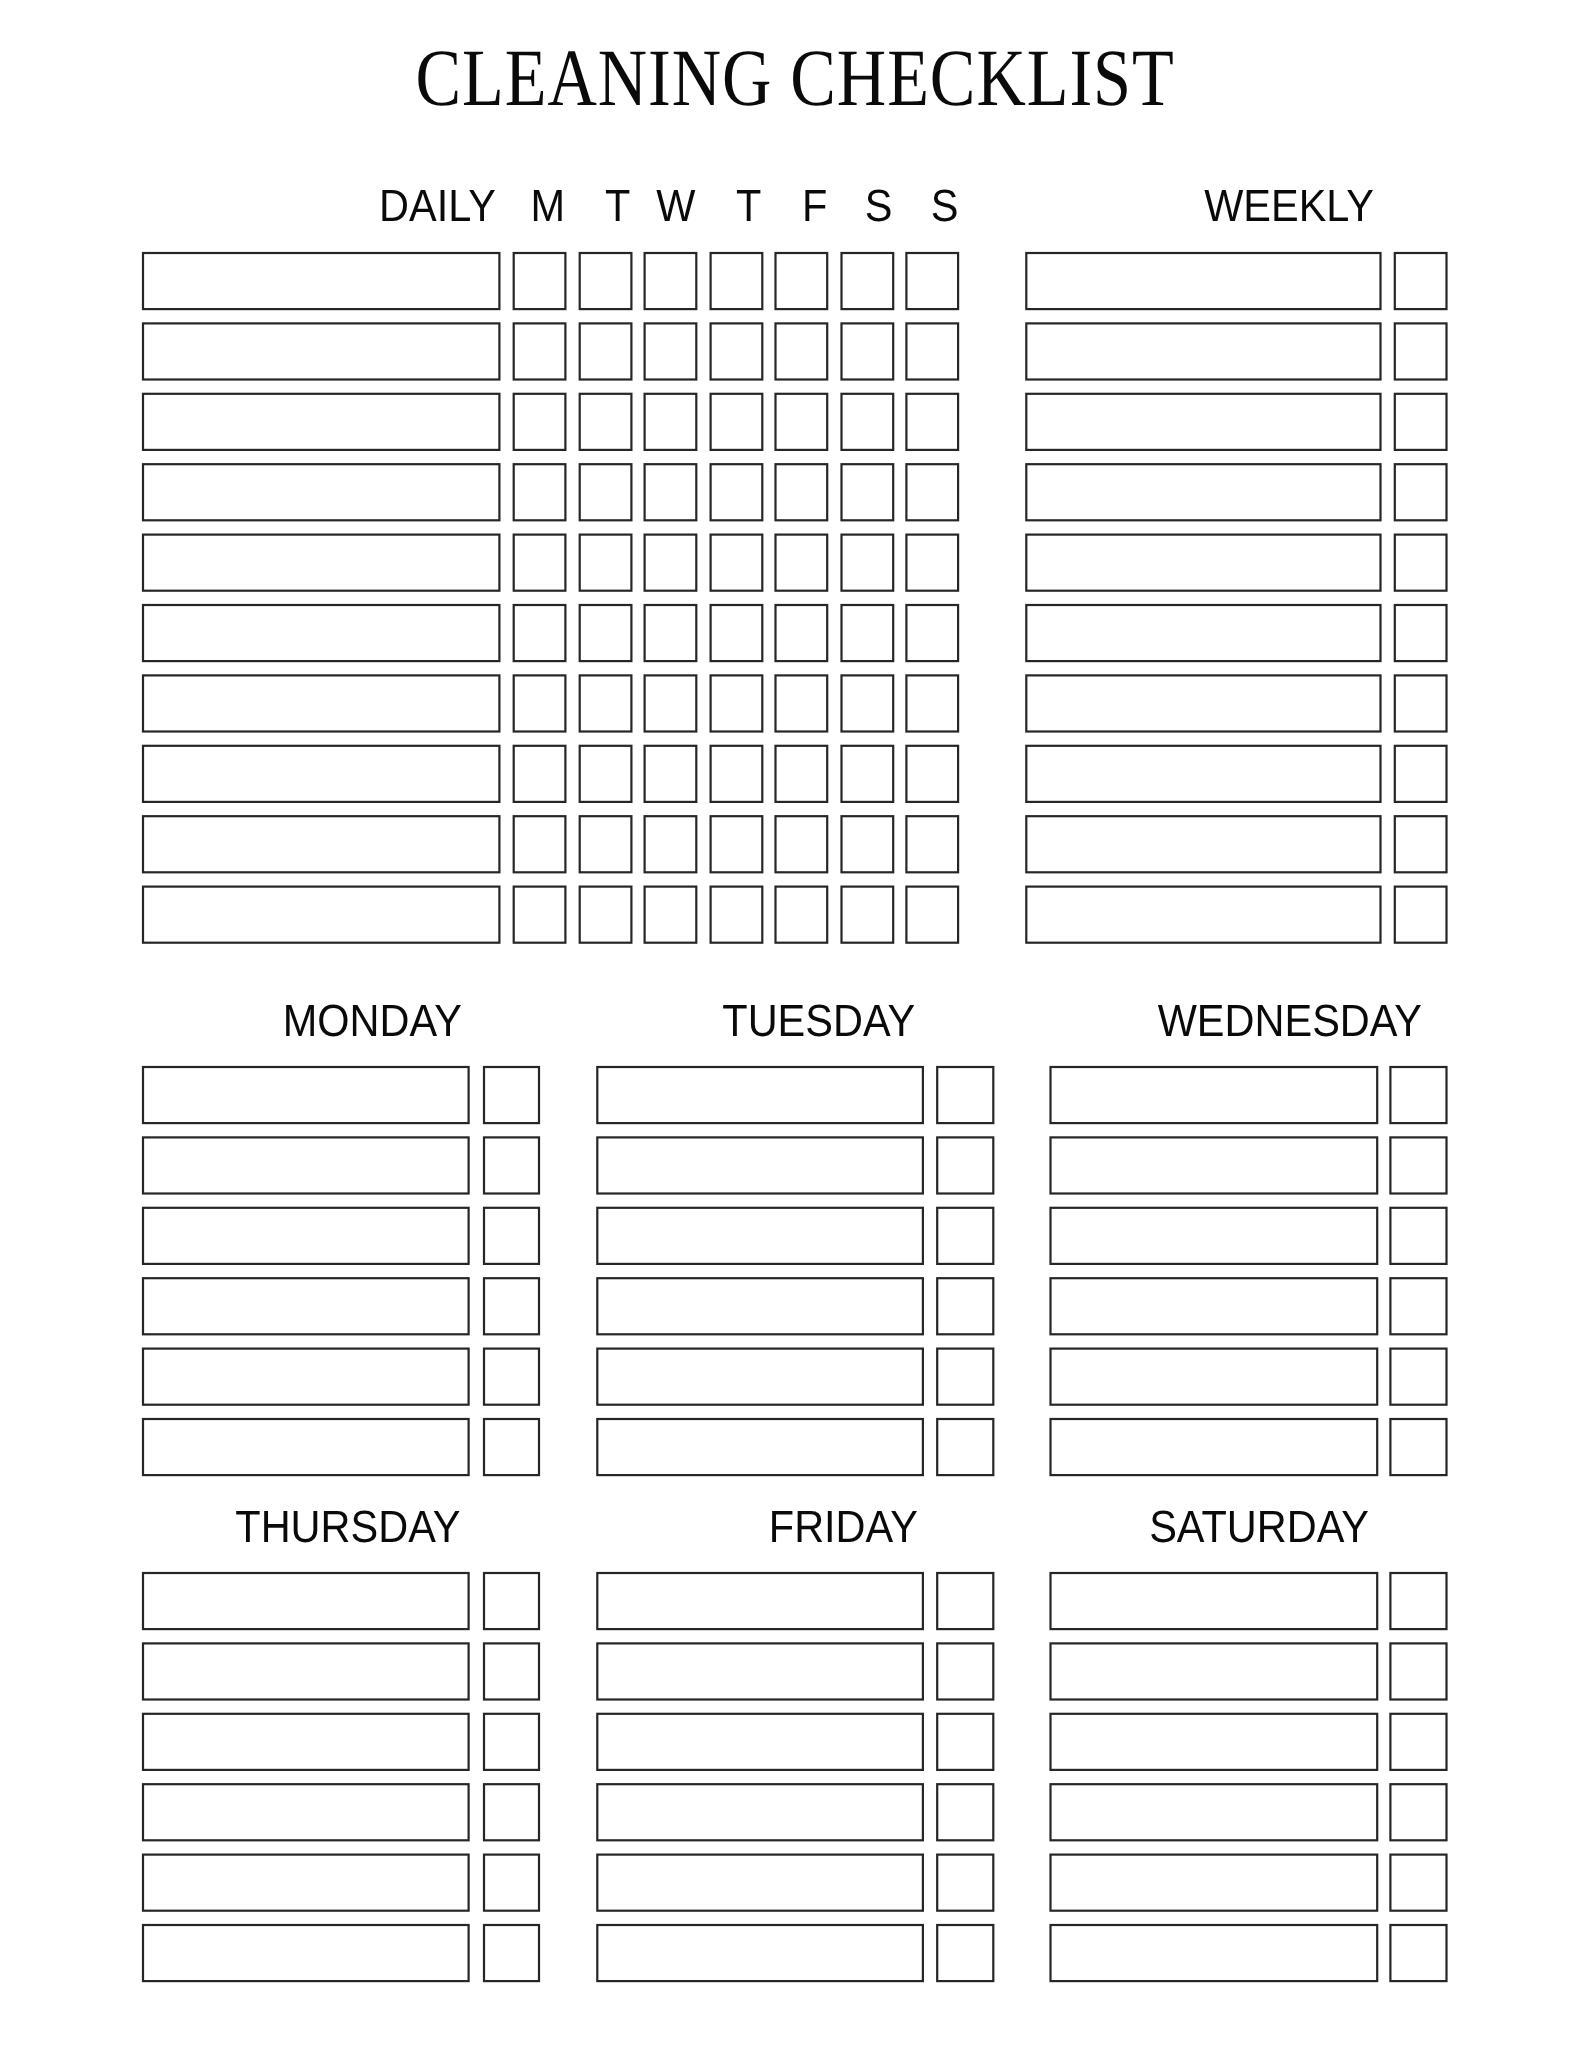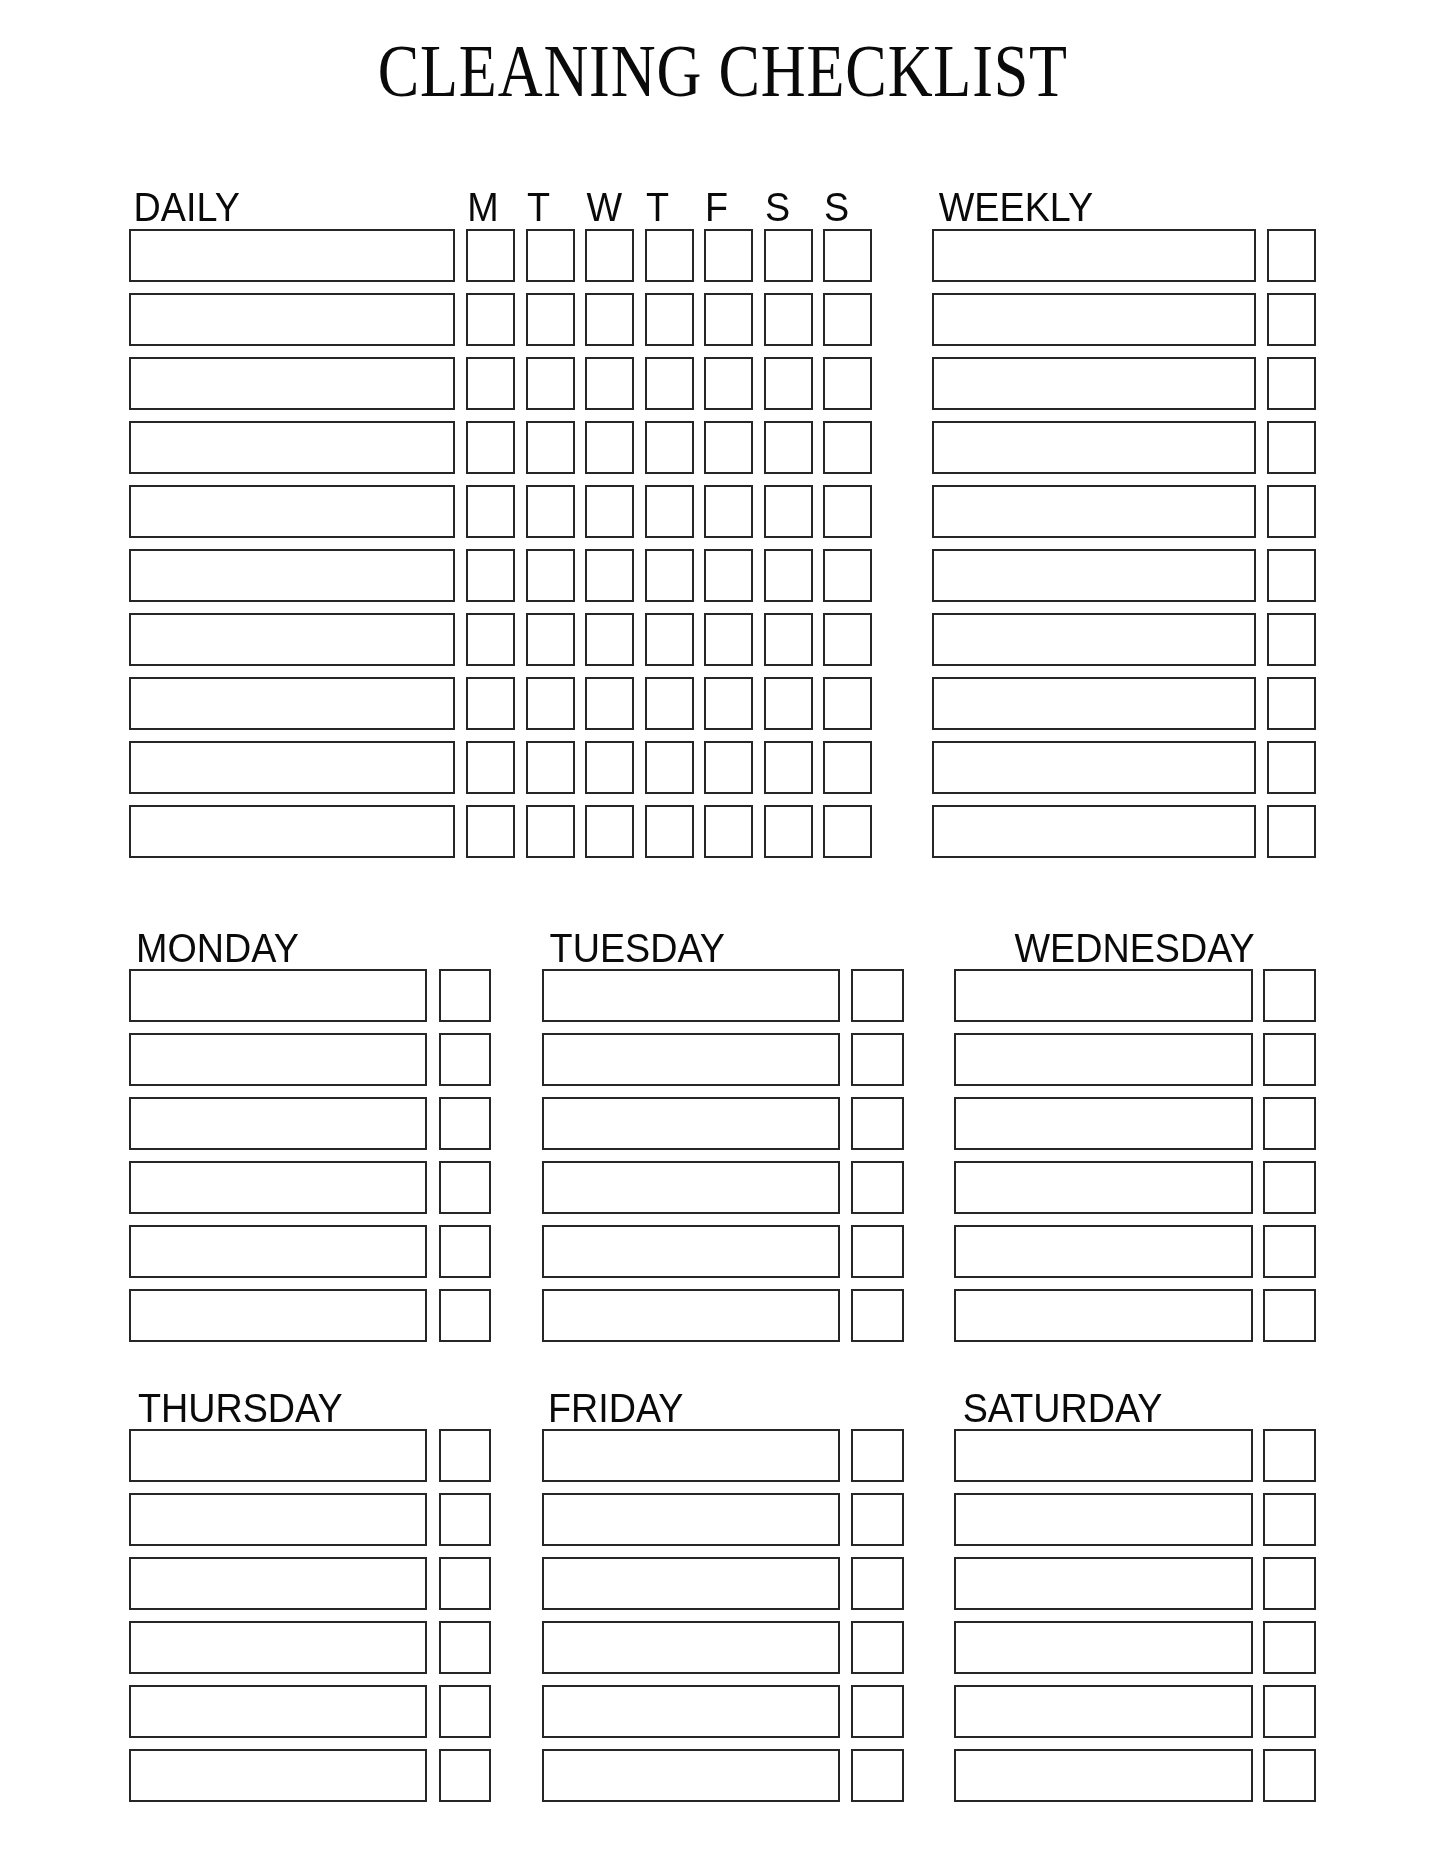--- a/index.html
+++ b/index.html
@@ -4,23 +4,23 @@
   <style>
     html, body { margin: 0; padding: 0; background: #ffffff; }
     body { width: 1445px; height: 1871px; position: relative; overflow: hidden; }
     .title {
       position: absolute; left: 0; width: 1445px; top: 26px; height: 90px;
       text-align: center; font-family: "Liberation Serif", "DejaVu Serif", serif;
       font-size: 74px; line-height: 90px; color: #0a0a0a; letter-spacing: 1px;
     }
     .title span { display: inline-block; transform: scaleX(0.84); transform-origin: center; white-space: nowrap; }
     .hdr {
-      position: absolute; height: 44px; line-height: 44px; text-align: left;
+      position: absolute; height: 44px; line-height: 44px; text-align: right;
       font-family: "Liberation Sans", "DejaVu Sans", sans-serif; font-size: 41px;
-      color: #0a0a0a; white-space: nowrap; margin-top: 20px;
+      color: #0a0a0a; white-space: nowrap;
     }
     .hdr span { display: inline-block; transform: scaleX(0.92); transform-origin: center; }
     .box {
       position: absolute; box-sizing: border-box; border: 2px solid #262626; background: #fff;
     }
   </style>
 </head>
 <body>
 
 <div class="title"><span>CLEANING CHECKLIST</span></div>

